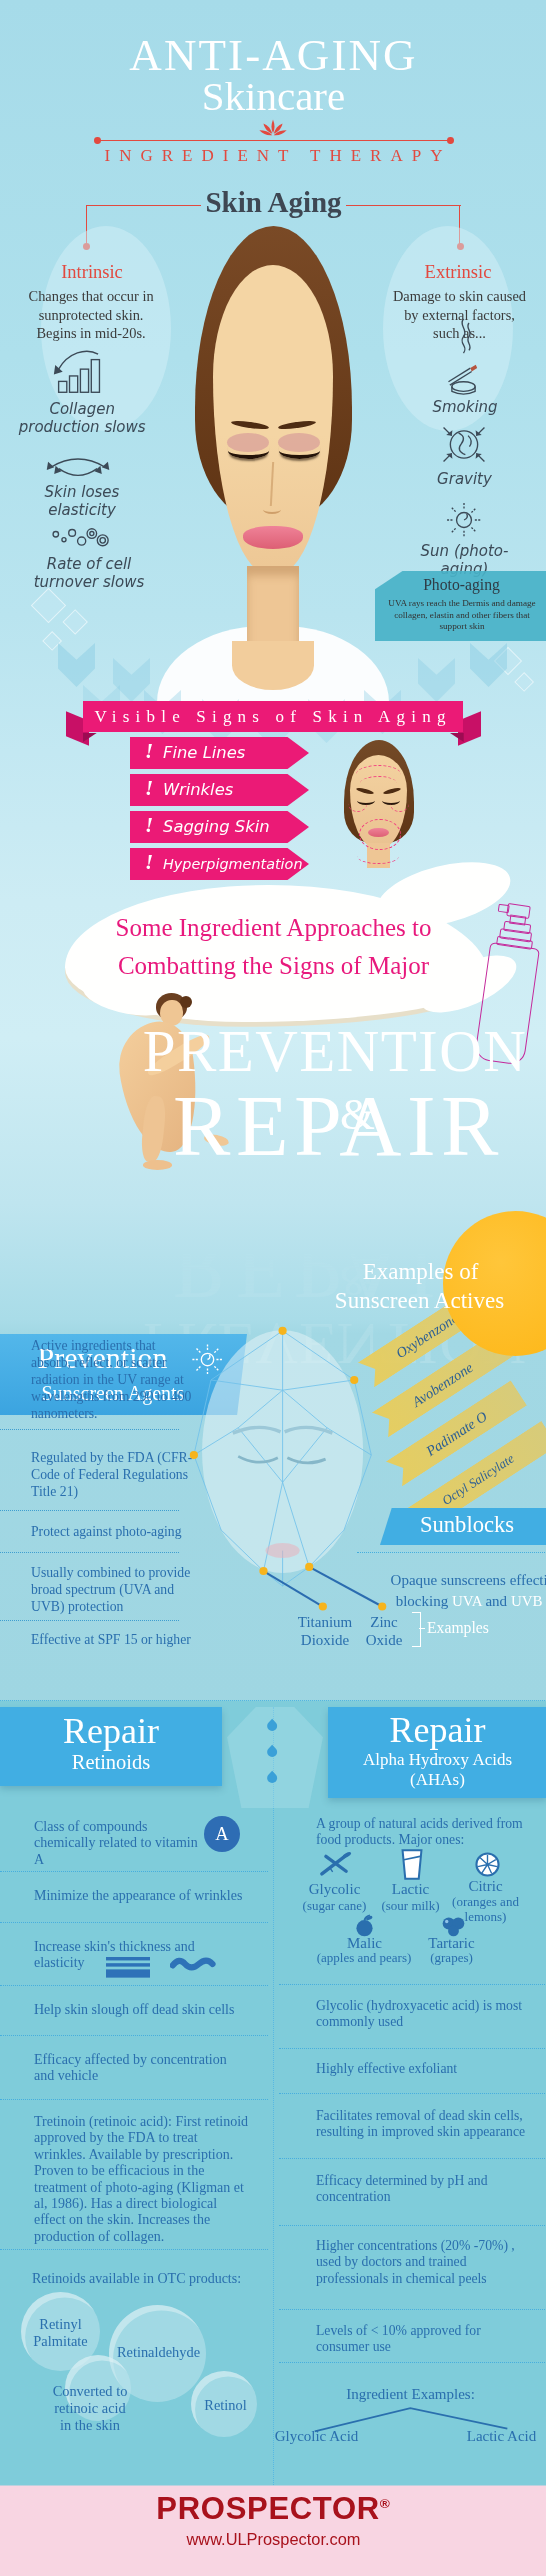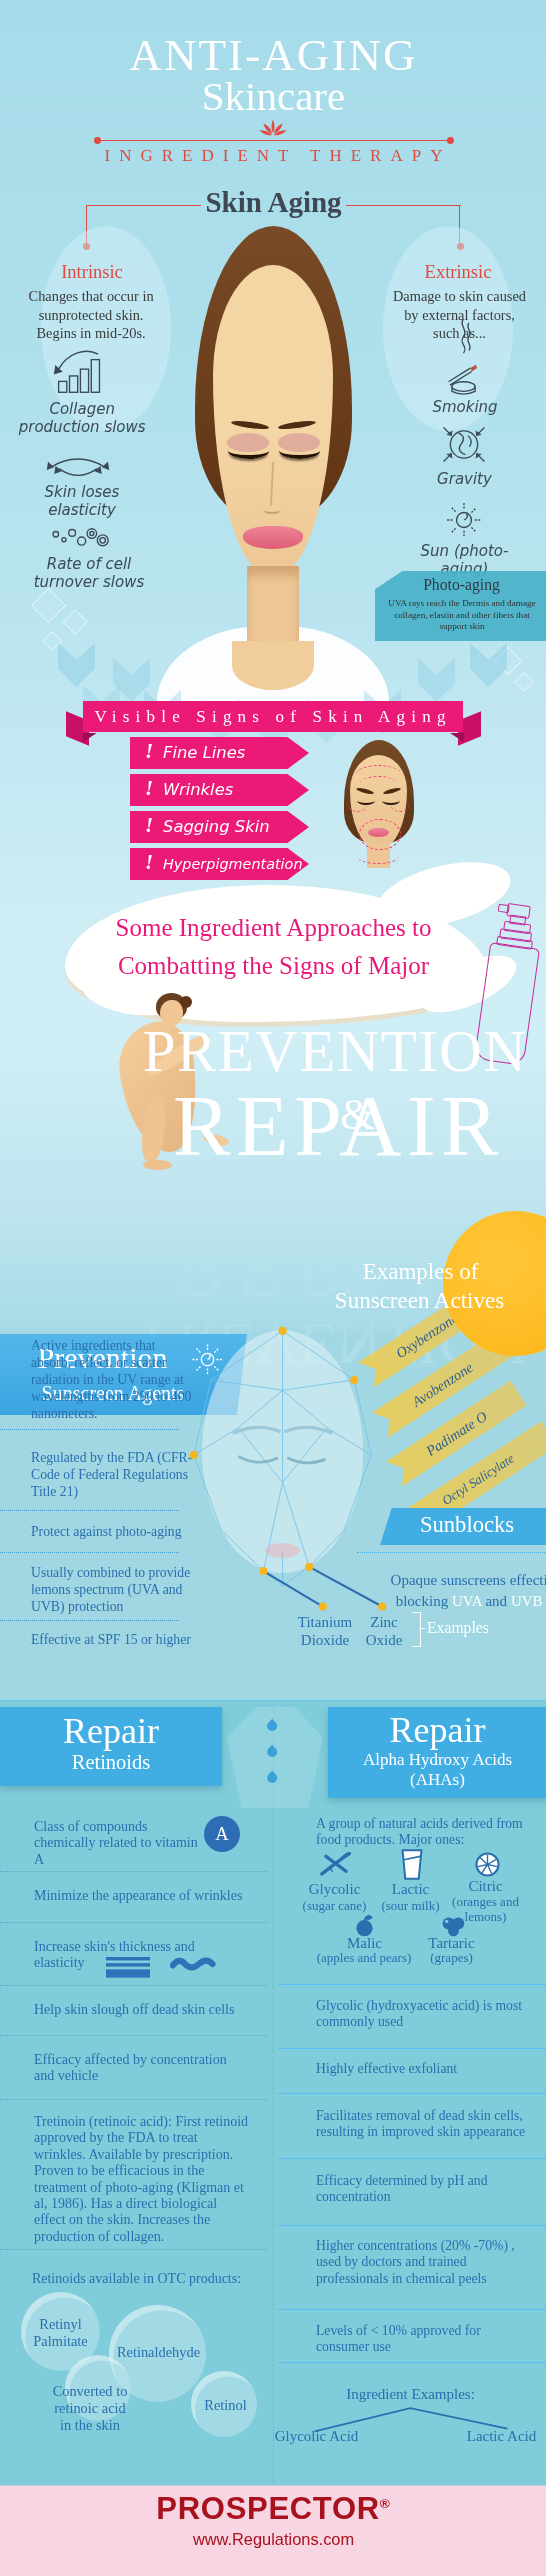--- a/index.html
+++ b/index.html
@@ -359,21 +359,21 @@
     </g>
   </svg>
   <div class="abs ctr pban-s">Sunscreen Agents</div>
 
   <div class="abs pfact" style="top:1337px">Active ingredients that absorb, reflect, or scatter radiation in the UV range at wavelengths from 290 to 400 nanometers.</div>
   <div class="abs psep" style="top:1429px"></div>
   <div class="abs pfact" style="top:1449px">Regulated by the FDA (CFR-Code of Federal Regulations Title 21)</div>
   <div class="abs psep" style="top:1510px"></div>
   <div class="abs pfact" style="top:1523px">Protect against photo-aging</div>
   <div class="abs psep" style="top:1552px"></div>
-  <div class="abs pfact" style="top:1564px">Usually combined to provide lemons spectrum (UVA and UVB) protection</div>
+  <div class="abs pfact" style="top:1564px">Usually combined to provide broad spectrum (UVA and UVB) protection</div>
   <div class="abs psep" style="top:1620px"></div>
   <div class="abs pfact" style="top:1631px">Effective at SPF 15 or higher</div>
 
   <div class="abs yribbon serif" style="left:366px;top:1360px;width:145px;transform:rotate(-33deg)">Oxybenzone</div>
   <div class="abs yribbon serif" style="left:380px;top:1410px;width:149px;transform:rotate(-33deg)">Avobenzone</div>
   <div class="abs yribbon serif" style="left:394px;top:1459px;width:149px;transform:rotate(-33deg)">Padimate O</div>
   <div class="abs yribbon serif" style="left:407px;top:1511px;width:170px;transform:rotate(-33deg);font-size:13px">Octyl Salicylate</div>
   <div class="abs sun"></div>
   <div class="abs ctr actives-t" style="left:294px;top:1259px;width:253px">Examples of</div>
   <div class="abs ctr actives-t" style="left:293px;top:1288px;width:253px">Sunscreen Actives</div>
@@ -542,16 +542,16 @@
   <div class="abs asep" style="top:2362px"></div>
 
   <div class="abs ctr afact" style="left:308px;top:2386px;width:205px;font-size:15px">Ingredient Examples:</div>
   <svg class="abs" style="left:301px;top:2404px" width="220" height="33" viewBox="0 0 322 48">
     <path d="M20,40 L160,6 L302,36" stroke="#2a6fae" stroke-width="2.5" fill="none"></path>
   </svg>
   <div class="abs ctr afact" style="left:272px;top:2428px;width:89px;font-size:15px">Glycolic Acid</div>
   <div class="abs ctr afact" style="left:457px;top:2428px;width:89px;font-size:15px">Lactic Acid</div>
 
   <div class="abs ctr brand"><span>PROSPECTOR</span><sup style="font-size:13.7px">®</sup></div>
-  <div class="abs ctr brandurl">www.Regulations.com</div>
+  <div class="abs ctr brandurl">www.ULProspector.com</div>
 
 </div>
 
 
 </body></html>

